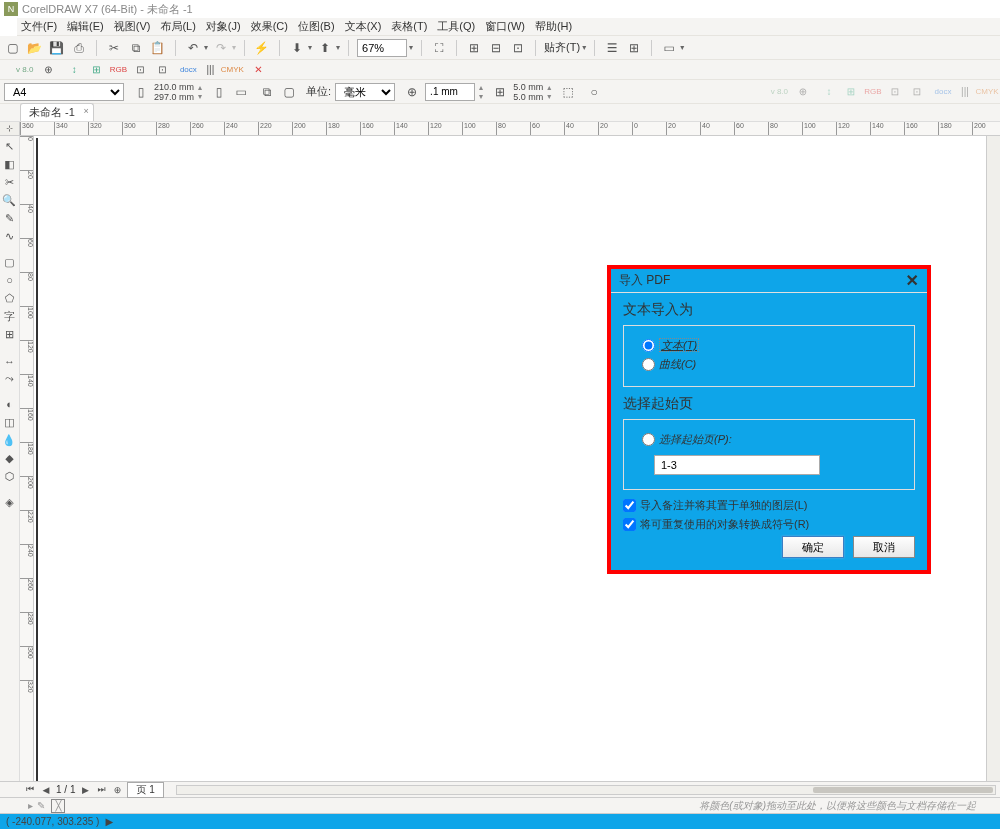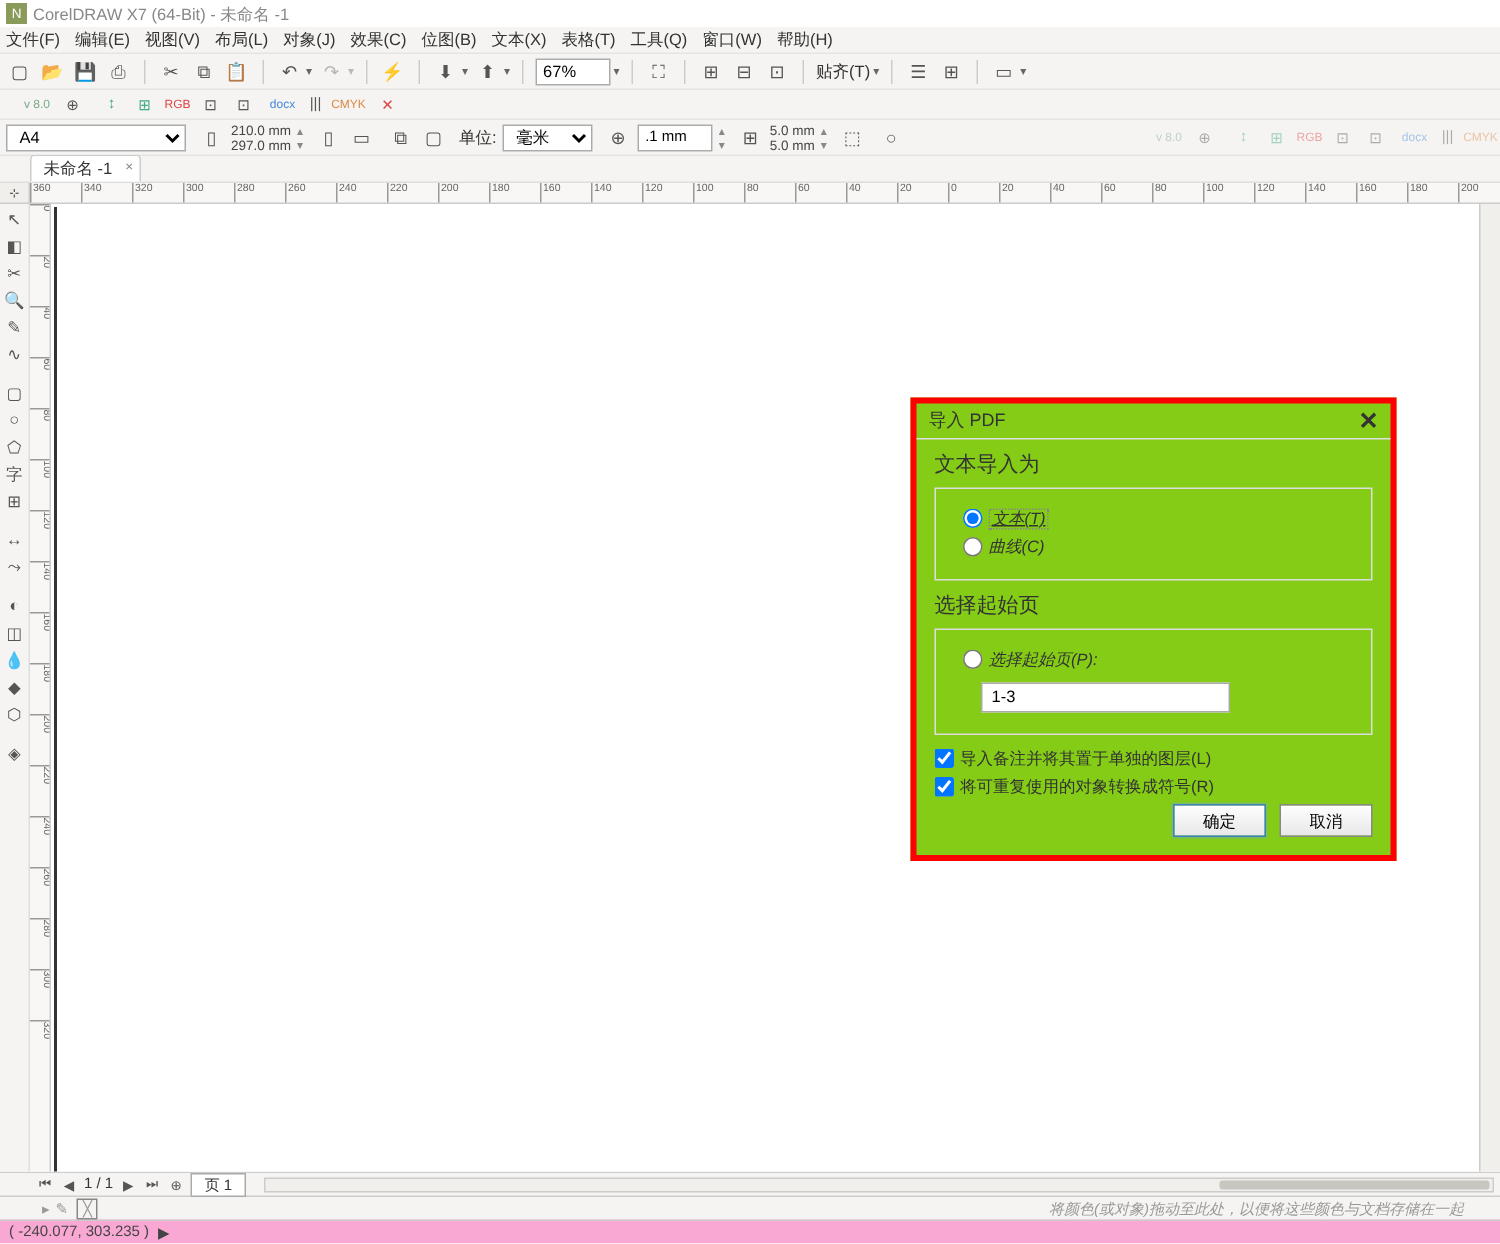--- a/index.html
+++ b/index.html
@@ -3,21 +3,21 @@
 <meta charset="utf-8">
 <style>
 * { box-sizing: border-box; margin: 0; padding: 0; }
 body { font-family: "Microsoft YaHei", Tahoma, Arial, sans-serif; font-size: 11px; background: #fff; width: 1000px; height: 829px; overflow: hidden; position: relative; color: #333; }
 
 
 .titlebar { background: #fff; height: 18px; display: flex; align-items: center; padding: 0 4px; color: #888; font-size: 11px; }
 .titlebar .app-icon { width: 14px; height: 14px; background: #8a9a5b; margin-right: 4px; display: inline-flex; align-items: center; justify-content: center; color: #fff; font-size: 9px; }
 
 
-.menubar { background: #f5f4f2; height: 18px; display: flex; align-items: center; padding: 0 4px; font-size: 11px; border-bottom: 1px solid #e6e4df; }
+.menubar { background: #f5f4f2; height: 18px; display: flex; align-items: center; padding: 0 4px; font-size: 11px; border-bottom: 1px solid #e6e4df; margin-left: 17px; }
 .menubar span { margin-right: 10px; cursor: default; color: #333; }
 
 
 .toolbar { background: #f5f4f2; border-bottom: 1px solid #e6e4df; height: 24px; display: flex; align-items: center; padding: 0 4px; gap: 4px; }
 .toolbar .sep { width: 1px; height: 16px; background: #ccc; margin: 0 4px; }
 .icon-btn { width: 18px; height: 18px; display: inline-flex; align-items: center; justify-content: center; cursor: pointer; color: #555; font-size: 12px; border-radius: 2px; }
 .zoom-input { width: 50px; height: 18px; border: 1px solid #aaa; background: #fff; font-size: 11px; padding: 0 4px; }
 .dropdown-arrow { font-size: 8px; color: #666; margin-left: -2px; cursor: pointer; }
 
 
@@ -54,25 +54,25 @@
 
 .pagenav { height: 16px; background: #f5f4f2; border-top: 1px solid #ccc; display: flex; align-items: center; padding: 0 4px 0 24px; font-size: 10px; gap: 4px; }
 .pagenav .nav-btn { width: 12px; height: 12px; display: inline-flex; align-items: center; justify-content: center; cursor: pointer; font-size: 9px; color: #555; }
 .pagenav .page-tab { background: #fff; border: 1px solid #aaa; padding: 0 8px; font-size: 10px; }
 .scrollbar-h { flex: 1; height: 10px; background: #f0efeb; margin-left: 8px; border: 1px solid #ccc; position: relative; }
 .scrollbar-h::before { content: ''; position: absolute; right: 2px; top: 1px; width: 180px; height: 6px; background: #c8c6c0; border-radius: 2px; }
 
 
 .colorbar { height: 16px; background: #f5f4f2; border-top: 1px solid #ccc; display: flex; align-items: center; padding: 0 4px 0 28px; gap: 4px; font-style: italic; color: #999; font-size: 10px; }
 .colorbar .hint { margin-left: auto; margin-right: 20px; }
-.statusbar { height: 16px; background: #f9a8d4; border-top: 1px solid #ccc; display: flex; align-items: center; padding: 0 6px; font-size: 10px; color: #444; }
+.statusbar { height: 16px; background: #0ea5e9; border-top: 1px solid #ccc; display: flex; align-items: center; padding: 0 6px; font-size: 10px; color: #444; }
 .cross-icon { width: 14px; height: 14px; border: 1px solid #888; display: inline-flex; align-items: center; justify-content: center; margin: 0 2px; font-size: 10px; }
 
 
-.dialog-wrap { position: absolute; left: 607px; top: 265px; width: 324px; border: 4px solid #ff0000; background: #84cc16; z-index: 100; }
+.dialog-wrap { position: absolute; left: 607px; top: 265px; width: 324px; border: 4px solid #ff0000; background: #0ea5e9; z-index: 100; }
 .dialog-titlebar { height: 24px; display: flex; align-items: center; padding: 0 8px; font-size: 12px; border-bottom: 1px solid #e0e0e0; }
 .dialog-titlebar .title { flex: 1; }
 .dialog-close { font-size: 16px; font-weight: bold; cursor: pointer; }
 .dialog-body { padding: 8px 12px 12px 12px; font-size: 11px; }
 .fieldset { border: 1px solid #ddd; padding: 8px 10px 10px 10px; margin-bottom: 8px; }
 .fieldset-label { font-size: 14px; color: #333; margin-bottom: 6px; display: block; }
 .radio-row { display: flex; align-items: center; margin: 4px 0 4px 8px; gap: 4px; }
 .radio-row input[type=radio] { margin: 0; }
 .radio-row label { font-size: 11px; font-style: italic; }
 .underline-char { text-decoration: underline; border: 1px dotted #888; padding: 0 1px; }

